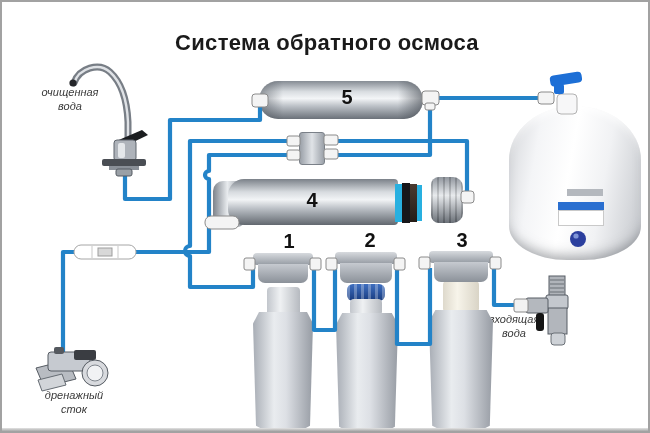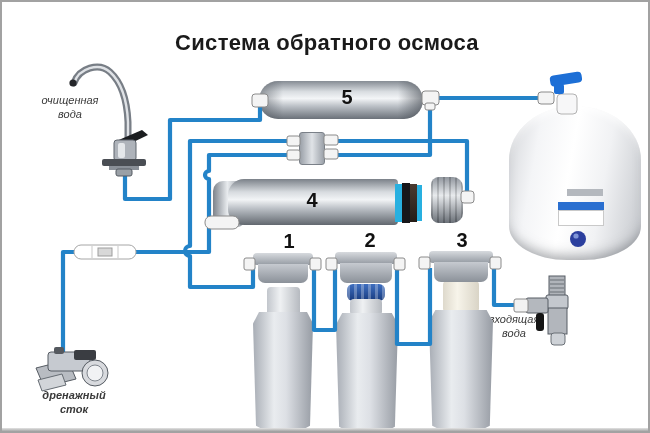--- a/index.html
+++ b/index.html
@@ -194,21 +194,21 @@
       <circle cx="574" cy="234" r="2.6" fill="#7f95d8"></circle>
     </g>
   </svg>
 
   <div class="abs num" style="left:276px;top:228px;">1</div>
   <div class="abs num" style="left:357px;top:227px;">2</div>
   <div class="abs num" style="left:449px;top:227px;">3</div>
   <div class="abs num" style="left:299px;top:187px;">4</div>
   <div class="abs num" style="left:334px;top:84px;">5</div>
 
-  <div class="abs lbl" style="left:25px;top:84px;width:86px;margin-top:8px;">очищенная
+  <div class="abs lbl" style="left:25px;top:84px;width:86px;">очищенная
 вода</div>
-  <div class="abs lbl" style="left:28px;top:387px;width:88px;font-weight:bold;">дренажный
+  <div class="abs lbl" style="left:28px;top:387px;width:88px;">дренажный
 сток</div>
   <div class="abs lbl" style="left:480px;top:311px;width:64px;">входящая
 вода</div>
 
   <div class="abs bottom-strip"></div>
 </div>
 
 </body></html>

